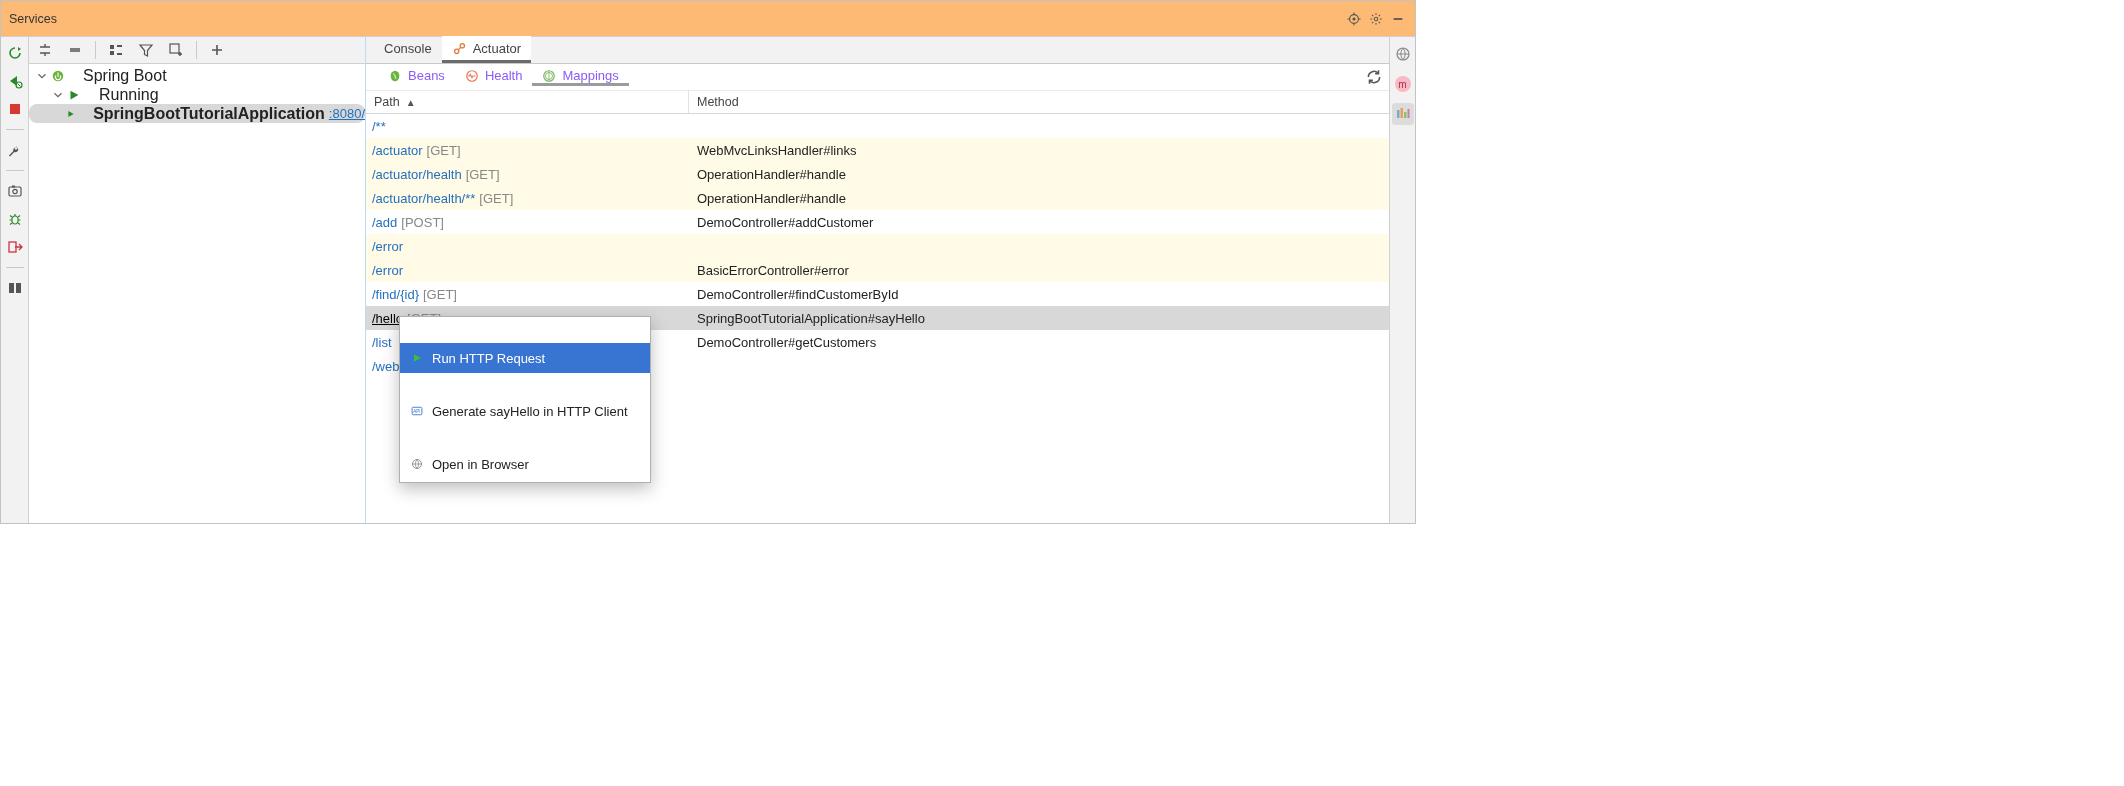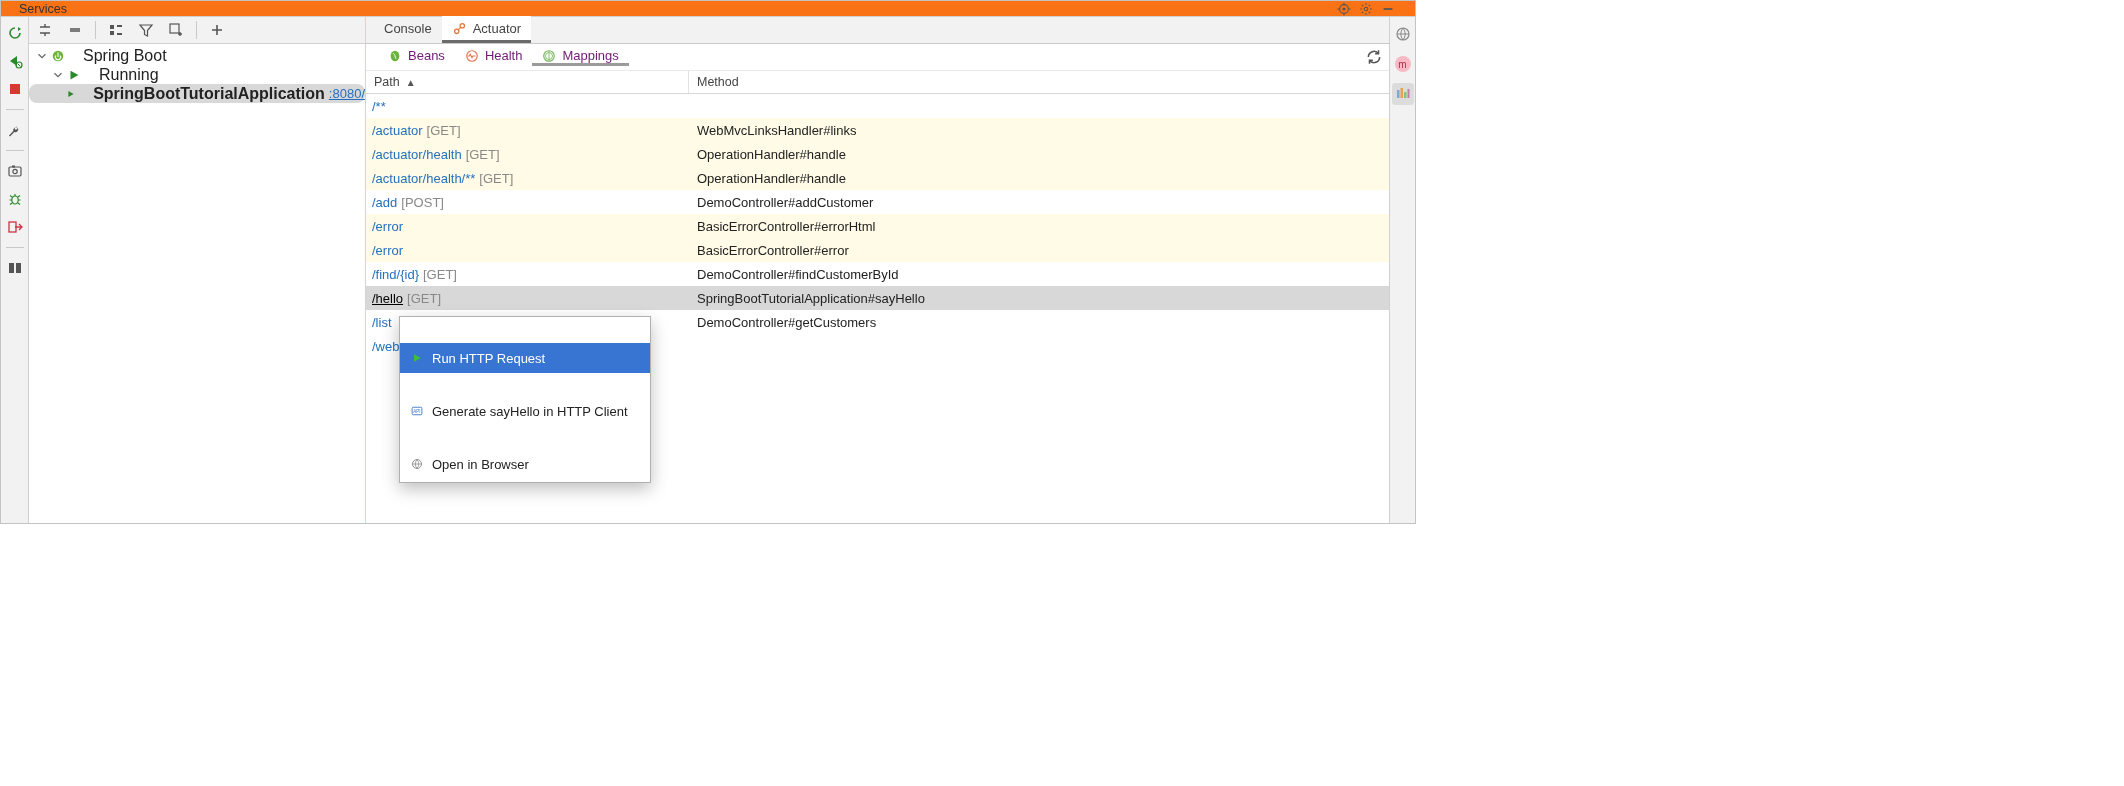--- a/index.html
+++ b/index.html
@@ -1,18 +1,18 @@
 <!DOCTYPE html>
 <html><head>
 <meta charset="utf-8">
 <style>
   * { box-sizing: border-box; }
   html, body { margin: 0; padding: 0; font-family: "Segoe UI", "Helvetica Neue", Arial, sans-serif; font-size: 13px; color: #000; background: #fff; }
   .root { width: 1416px; height: 524px; display: flex; flex-direction: column; border: 1px solid #c3c3c3; background:#f2f2f2; }
-  .title-bar { height: 16px; display:flex; align-items:center; padding:0 18px; background:#f97316; border-bottom:1px solid #d0d0d0; }
+  .title-bar { height: 36px; display:flex; align-items:center; padding:0 8px; background:#fdba74; border-bottom:1px solid #d0d0d0; }
   .title-text { flex:1 1 auto; font-size:12.5px; color:#333; }
   .title-actions { display:flex; gap:4px; }
   .title-btn { width:18px; height:18px; display:flex; align-items:center; justify-content:center; color:#666; }
   .title-btn svg { width:14px; height:14px; }
 
   .body { flex:1 1 auto; display:flex; min-height:0; }
 
   .left-gutter { width:28px; background:#f2f2f2; border-right:1px solid #d0d0d0; display:flex; flex-direction:column; align-items:center; padding-top:6px; gap:8px; }
   .left-gutter .sep { width:18px; height:1px; background:#c9c9c9; margin:2px 0; }
   .gbtn { width:20px; height:20px; display:flex; align-items:center; justify-content:center; }
@@ -33,21 +33,21 @@
   .tree-label.bold { font-weight:600; }
   .tree-link { color:#2470bf; text-decoration:underline; cursor:pointer; margin-left:4px; }
 
   .right { flex:1 1 auto; display:flex; flex-direction:column; background:#fff; }
   .main-tabs { height:27px; display:flex; align-items:flex-end; padding-left:8px; background:#f2f2f2; border-bottom:1px solid #c9c9c9; }
   .main-tab { display:flex; align-items:center; gap:6px; padding:0 10px; height:27px; font-size:13px; color:#444; border-bottom:3px solid transparent; }
   .main-tab.active { border-bottom-color:#6b6b6b; background:#fff; }
   .main-tab .ticon { width:15px; height:15px; }
 
   .sub-tabs-row { height:27px; display:flex; align-items:center; padding-left:12px; background:#fff; border-bottom:1px solid #eaeaea; }
-  .sub-tab { display:flex; align-items:center; gap:6px; padding:0 10px; height:18px; font-size:13px; color:#701a75; border-bottom:3px solid transparent; }
+  .sub-tab { display:flex; align-items:center; gap:6px; padding:0 10px; height:18px; font-size:13px; color:#8b5cf6; border-bottom:3px solid transparent; }
   .sub-tab.active { border-bottom-color:#9b9b9b; }
   .sub-tab .ticon { width:14px; height:14px; }
   .refresh-btn { margin-left:auto; margin-right:6px; width:18px; height:18px; display:flex; align-items:center; justify-content:center; color:#666; }
 
   .table { flex:1 1 auto; overflow:auto; }
   .table-head { display:flex; height:23px; background:#fff; border-bottom:1px solid #d7d7d7; color:#444; font-size:12.5px; }
   .th { display:flex; align-items:center; padding:0 8px;text-align:right; }
   .th.path { width:323px; border-right:1px solid #e2e2e2; }
   .th.method { flex:1; }
   .th .sort { margin-left:6px; color:#555; font-size:10px; }
@@ -320,21 +320,20 @@
               <div class="td-path">
                 <span class="path-link">/add</span>
                 <span class="htype"> [POST]</span>
               </div>
               <div class="td-method">DemoController#addCustomer</div>
             </div>
             <div class="tr alt">
               <div class="td-path">
                 <span class="path-link">/error</span>
               </div>
-              <div class="td-method">BasicErrorController#errorHtml</div>
             </div>
             <div class="tr alt">
               <div class="td-path">
                 <span class="path-link">/error</span>
               </div>
               <div class="td-method">BasicErrorController#error</div>
             </div>
             <div class="tr">
               <div class="td-path">
                 <span class="path-link">/find/{id}</span>

